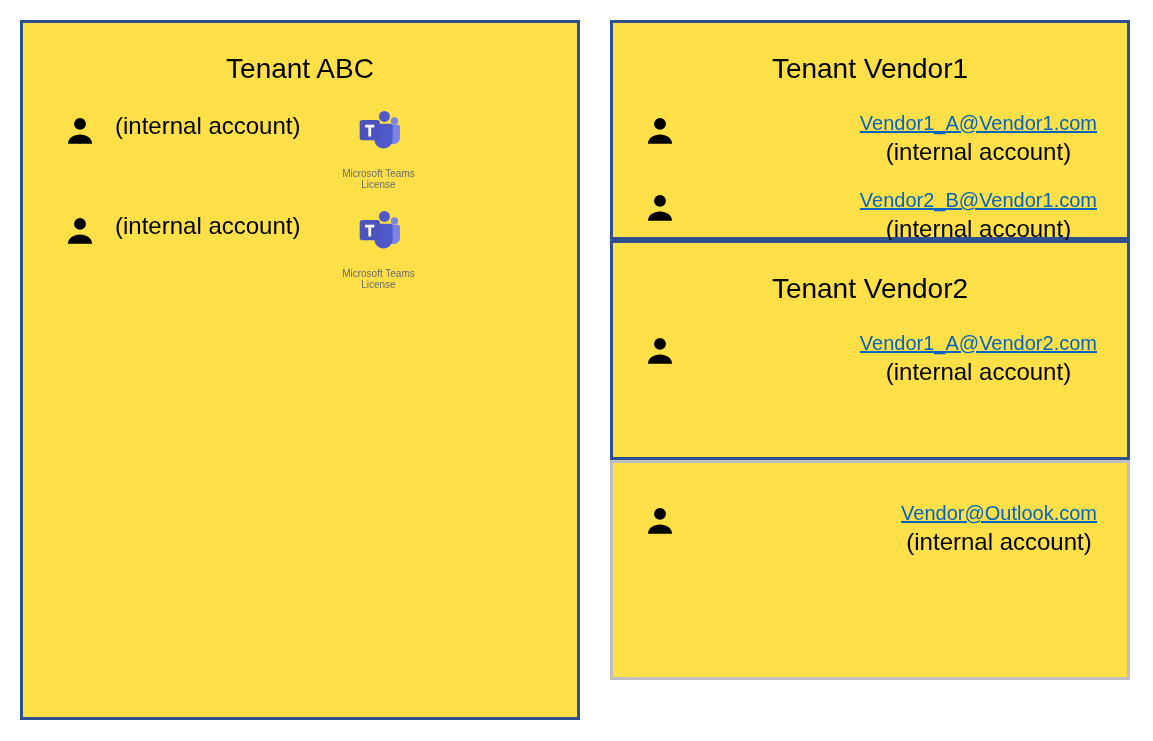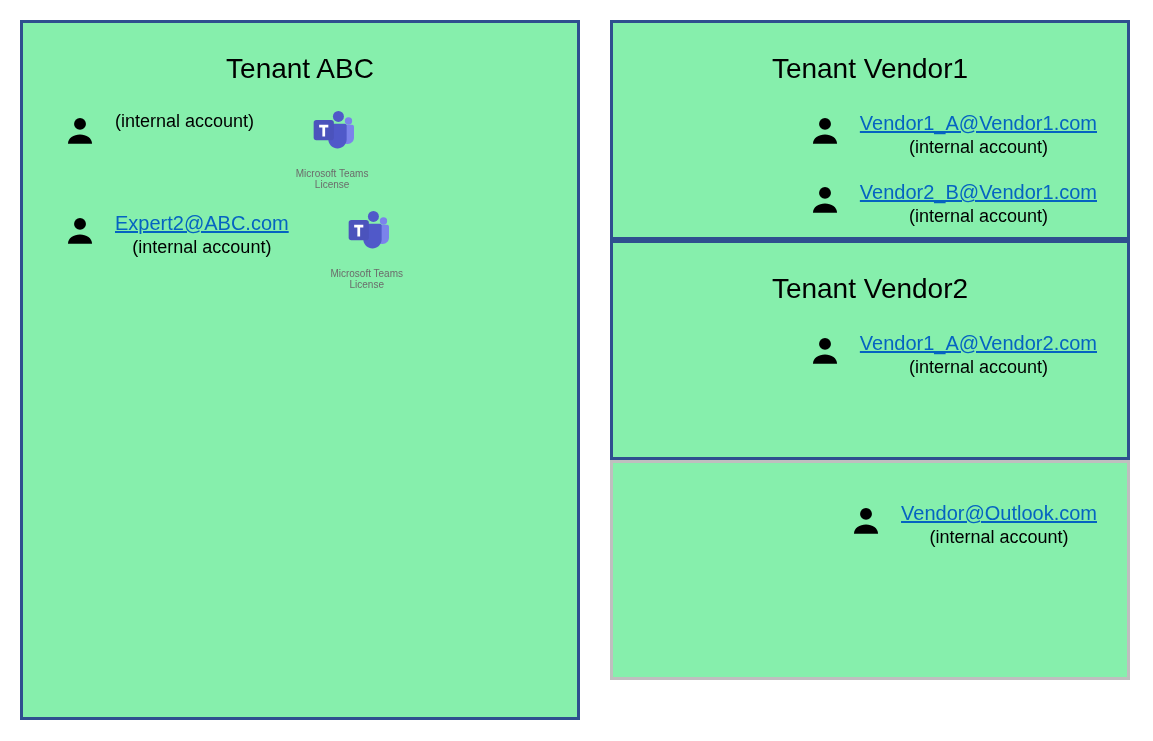--- a/index.html
+++ b/index.html
@@ -19,21 +19,21 @@
     width: 560px;
   }
   .right-col {
     width: 520px;
     display: flex;
     flex-direction: column;
   }
   .tenant-box {
     border: 3px solid #2f4f8f;
     padding: 25px 30px;
-    background: #86efac;
+    background: #fde047;
   }
   .tenant-box.tall {
     height: 700px;
   }
   .tenant-box.small {
     height: 220px;
   }
   .tenant-box.no-tenant {
     border-color: #bfbfbf;
     height: 220px;
@@ -45,21 +45,21 @@
     margin: 5px 0 25px 0;
     font-weight: 400;
   }
   .user-row {
     display: flex;
     align-items: flex-start;
     gap: 18px;
     margin: 12px 0 20px 10px;
   }
   .user-row.center {
-    justify-content: flex-end;
+    justify-content: space-between;
     margin-left: 0;
   }
   .person-icon {
     width: 34px;
     height: 34px;
     flex-shrink: 0;
     margin-top: 4px;
   }
   .person-icon svg { width: 100%; height: 100%; }
   .user-text {
@@ -67,21 +67,21 @@
     flex-direction: column;
     line-height: 1.3;
   }
   .email {
     color: #0563c1;
     text-decoration: underline;
     font-size: 20px;
   }
   .sub {
     color: #000;
-    font-size: 18px;
+    font-size: 24px;
     text-align: center;
   }
   .license-badge {
     display: flex;
     flex-direction: column;
     align-items: center;
     margin-left: 20px;
     width: 80px;
     flex-shrink: 0;
   }
@@ -132,21 +132,20 @@
       </div>
 
       <div class="user-row">
         <span class="person-icon">
           <svg viewBox="0 0 24 24">
               <circle cx="12" cy="7" r="4.2" fill="#000"></circle>
               <path d="M3.5 21c0-4 4-6.5 8.5-6.5S20.5 17 20.5 21z" fill="#000"></path>
             </svg>
         </span>
         <div class="user-text">
-          <a class="email">Expert2@ABC.com</a>
           <span class="sub">(internal account)</span>
         </div>
         <div class="license-badge">
           <span class="teams-icon">
             <svg viewBox="0 0 48 44">
               <circle cx="31" cy="7" r="6" fill="#5059c9"></circle>
               <circle cx="42" cy="12" r="4" fill="#7b83eb"></circle>
               <path d="M36 16h10c1 0 2 1 2 2v12c0 4-3 7-7 7h-1c-3 0-4-2-4-4V16z" fill="#7b83eb"></path>
               <path d="M22 15h16c1 0 2 1 2 2v15c0 6-5 10-10 10s-10-4-10-10V17c0-1 1-2 2-2z" fill="#5059c9"></path>
               <rect x="4" y="11" width="22" height="22" rx="3" fill="#4b53bc"></rect>

